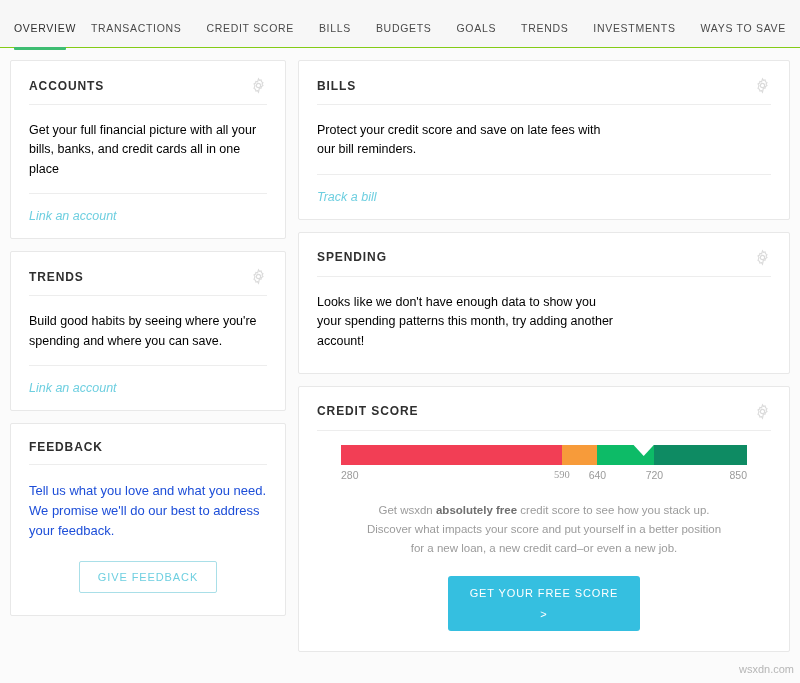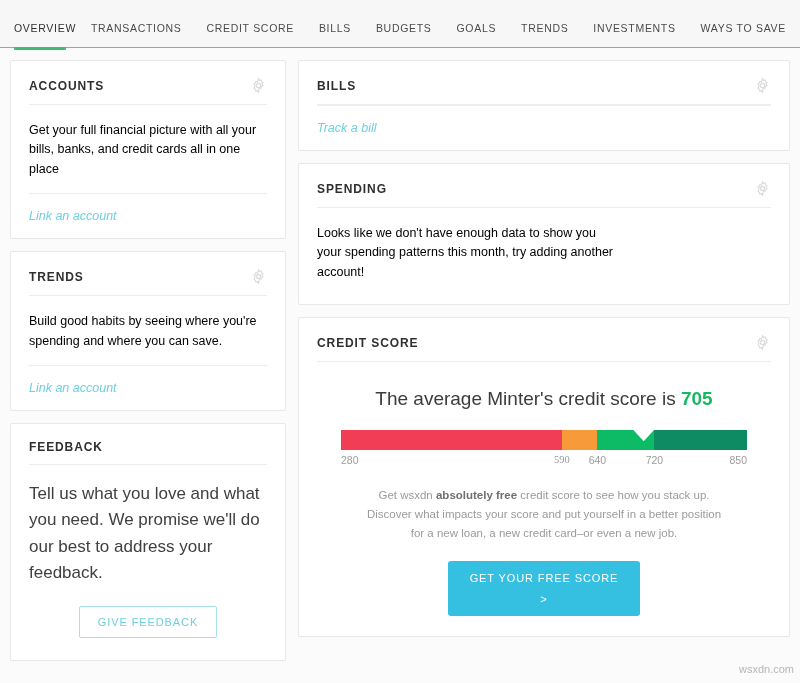--- a/index.html
+++ b/index.html
@@ -128,23 +128,23 @@
   .link {
     font-size: 12.5px;
     color: #6ecfe0;
     cursor: pointer;
     display: inline-block;
   }
 
   
   .feedback-body {
     padding: 16px 18px 10px 18px;
-    font-size: 17px;
+    font-size: 13px;
     line-height: 1.55;
-    color: #404040;
+    color: #1d4ed8;
   }
   .feedback-btn-wrap {
     display: flex;
     justify-content: center;
     padding: 10px 0 22px 0;
   }
   .btn-outline {
     border: 1px solid #a9dfe8;
     background: #ffffff;
     color: #6ecfe0;
@@ -356,20 +356,21 @@
       <div class="card-head">
         <span class="card-title">BILLS</span>
         <span class="gear">
           <svg viewBox="0 0 24 24" width="17" height="17" fill="none" stroke="#c8c8c8" stroke-width="1.6">
             <circle cx="12" cy="12" r="3"></circle>
             <path d="M12 2.6l1.3 2.1 2.4-.5.5 2.4 2.1 1.3-1.3 2.1 1.3 2.1-2.1 1.3-.5 2.4-2.4-.5L12 21.4l-1.3-2.1-2.4.5-.5-2.4-2.1-1.3L7 12l-1.3-2.1 2.1-1.3.5-2.4 2.4.5z"></path>
           </svg>
         </span>
       </div>
       <div class="divider"></div>
+      <div class="card-body" style="padding-right:180px">Protect your credit score and save on late fees with our bill reminders.</div>
       <div class="divider"></div>
       <div class="card-foot">
         <span class="link">Track a bill</span>
       </div>
     </div>
 
     <div class="card">
       <div class="card-head">
         <span class="card-title">SPENDING</span>
         <span class="gear">
@@ -388,23 +389,20 @@
         <span class="card-title">CREDIT SCORE</span>
         <span class="gear">
           <svg viewBox="0 0 24 24" width="17" height="17" fill="none" stroke="#c8c8c8" stroke-width="1.6">
             <circle cx="12" cy="12" r="3"></circle>
             <path d="M12 2.6l1.3 2.1 2.4-.5.5 2.4 2.1 1.3-1.3 2.1 1.3 2.1-2.1 1.3-.5 2.4-2.4-.5L12 21.4l-1.3-2.1-2.4.5-.5-2.4-2.1-1.3L7 12l-1.3-2.1 2.1-1.3.5-2.4 2.4.5z"></path>
           </svg>
         </span>
       </div>
       <div class="divider"></div>
 
-      <div class="cs-headline">
-        <span>The average Minter's credit score is </span><span class="cs-score">705</span>
-      </div>
 
       <div class="gauge-wrap">
         <div class="gauge" id="gauge-bar">
             <div class="seg" style="flex: 0 0 54.386%; background: rgb(242, 62, 85);"></div>
             <div class="seg" style="flex: 0 0 8.77193%; background: rgb(247, 155, 58);"></div>
             <div class="seg" style="flex: 0 0 14.0351%; background: rgb(13, 187, 103);">
               <div class="marker" style="left: 81.25%;"></div>
             </div>
             <div class="seg" style="flex: 0 0 22.807%; background: rgb(14, 139, 99);"></div>
           </div>

